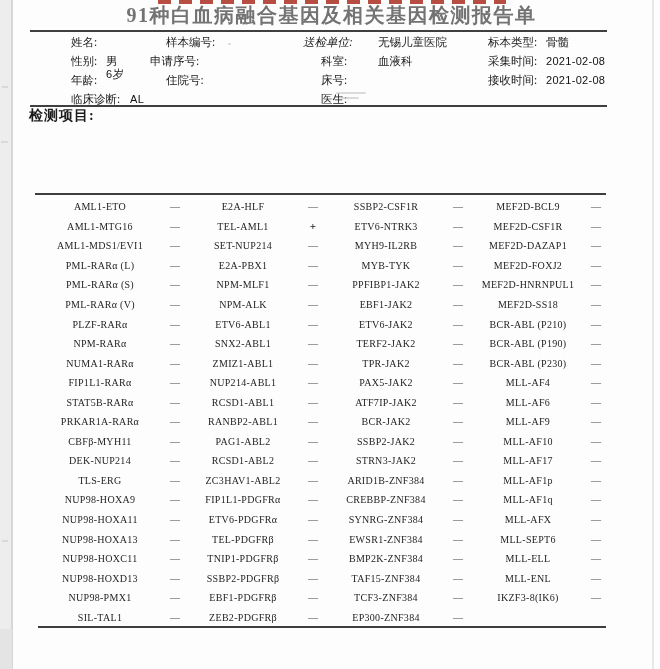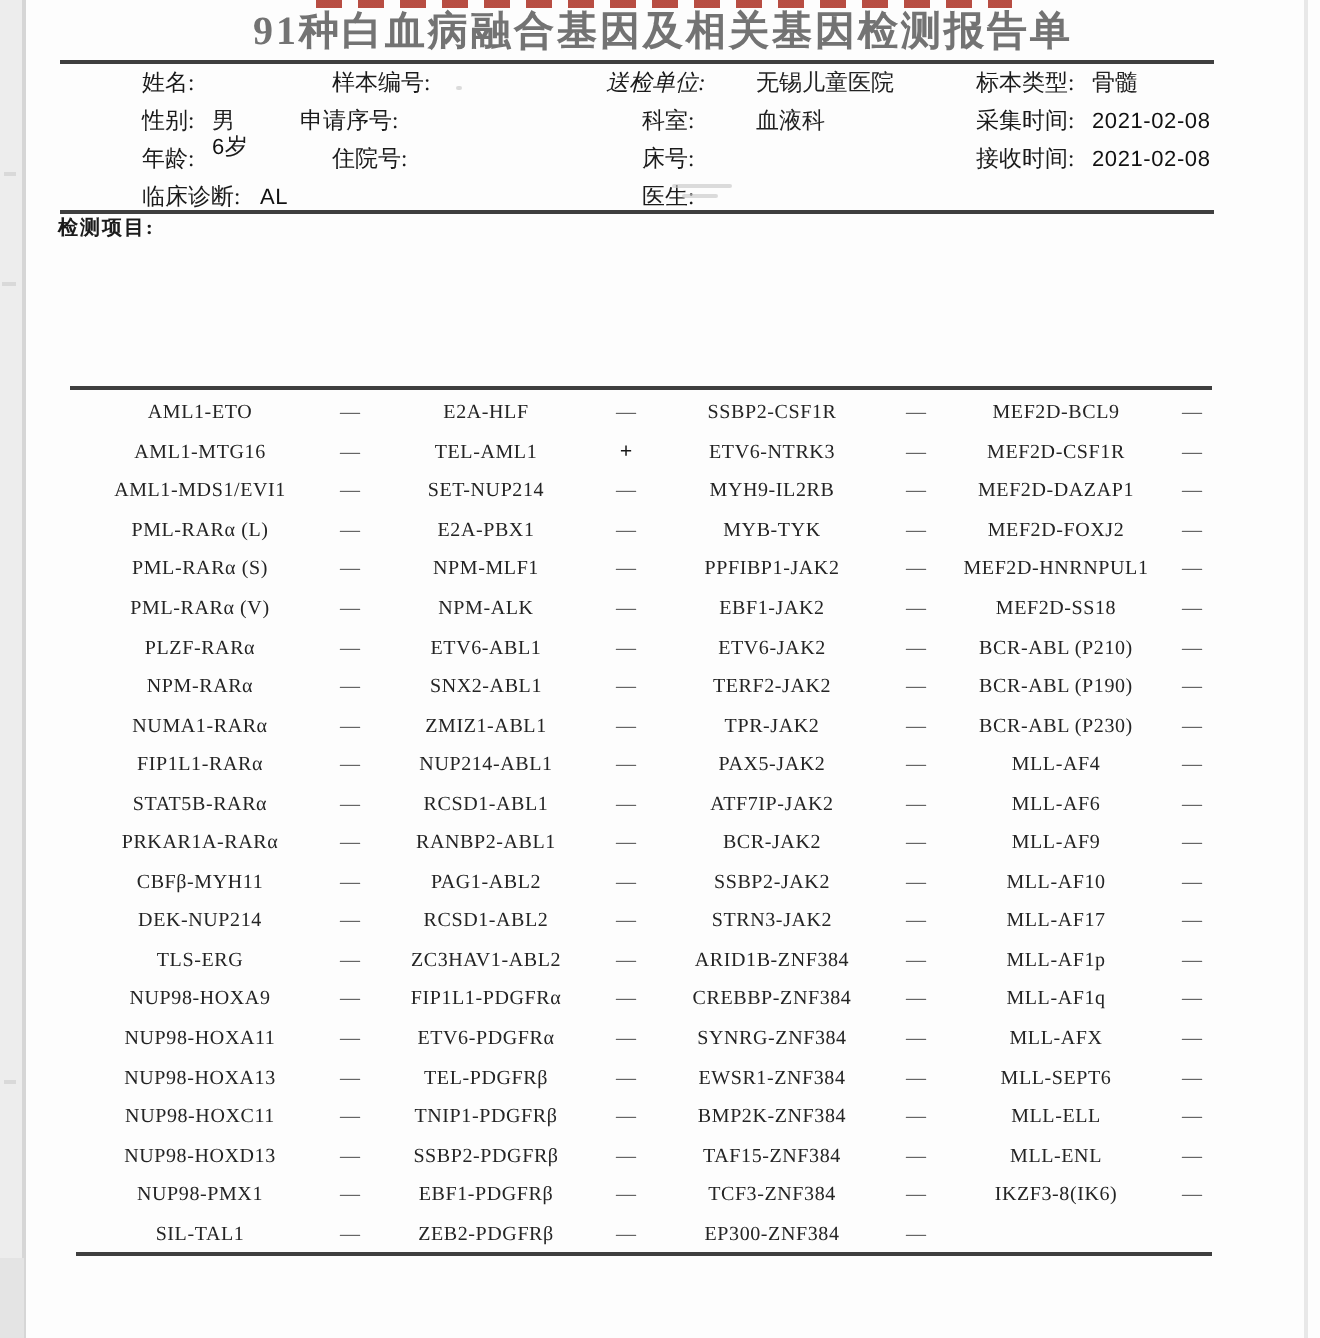--- a/index.html
+++ b/index.html
@@ -26,21 +26,21 @@
     text-align:center;font-size:20px;font-weight:bold;letter-spacing:1.5px;color:#737373;
   }
   .rule{position:absolute;background:#3f3f3f;height:2px;}
   .rule.r-title{left:30px;top:30px;width:577px;}
   .rule.r-header{left:30px;top:105px;width:577px;}
   .rule.r-table-top{left:35px;top:193px;width:571px;}
   .rule.r-table-bottom{left:38px;top:626px;width:568px;height:2px;}
   .hfield{position:absolute;font-size:11.5px;white-space:nowrap;line-height:14px;margin-left:31px;}
   .hval{color:#222;}
   .bold-sans{font-family:"Liberation Sans","DejaVu Sans",sans-serif;font-weight:normal;font-size:11px;letter-spacing:.3px;color:#111;}
-  .section-label{position:absolute;left:29px;top:107px;font-size:10px;font-weight:bold;letter-spacing:1px;}
+  .section-label{position:absolute;left:29px;top:107px;font-size:14px;font-weight:bold;letter-spacing:1px;}
   
   .smudge{position:absolute;background:#c9c9c9;opacity:.65;border-radius:1px;}
   
   .gene-table{position:absolute;left:36px;top:197px;width:570px;}
   .gene-row{
     display:grid;
     grid-template-columns:128px 22px 114px 26px 120px 24px 116px 20px;
     height:19.55px;align-items:center;
   }
   .gene-name{

